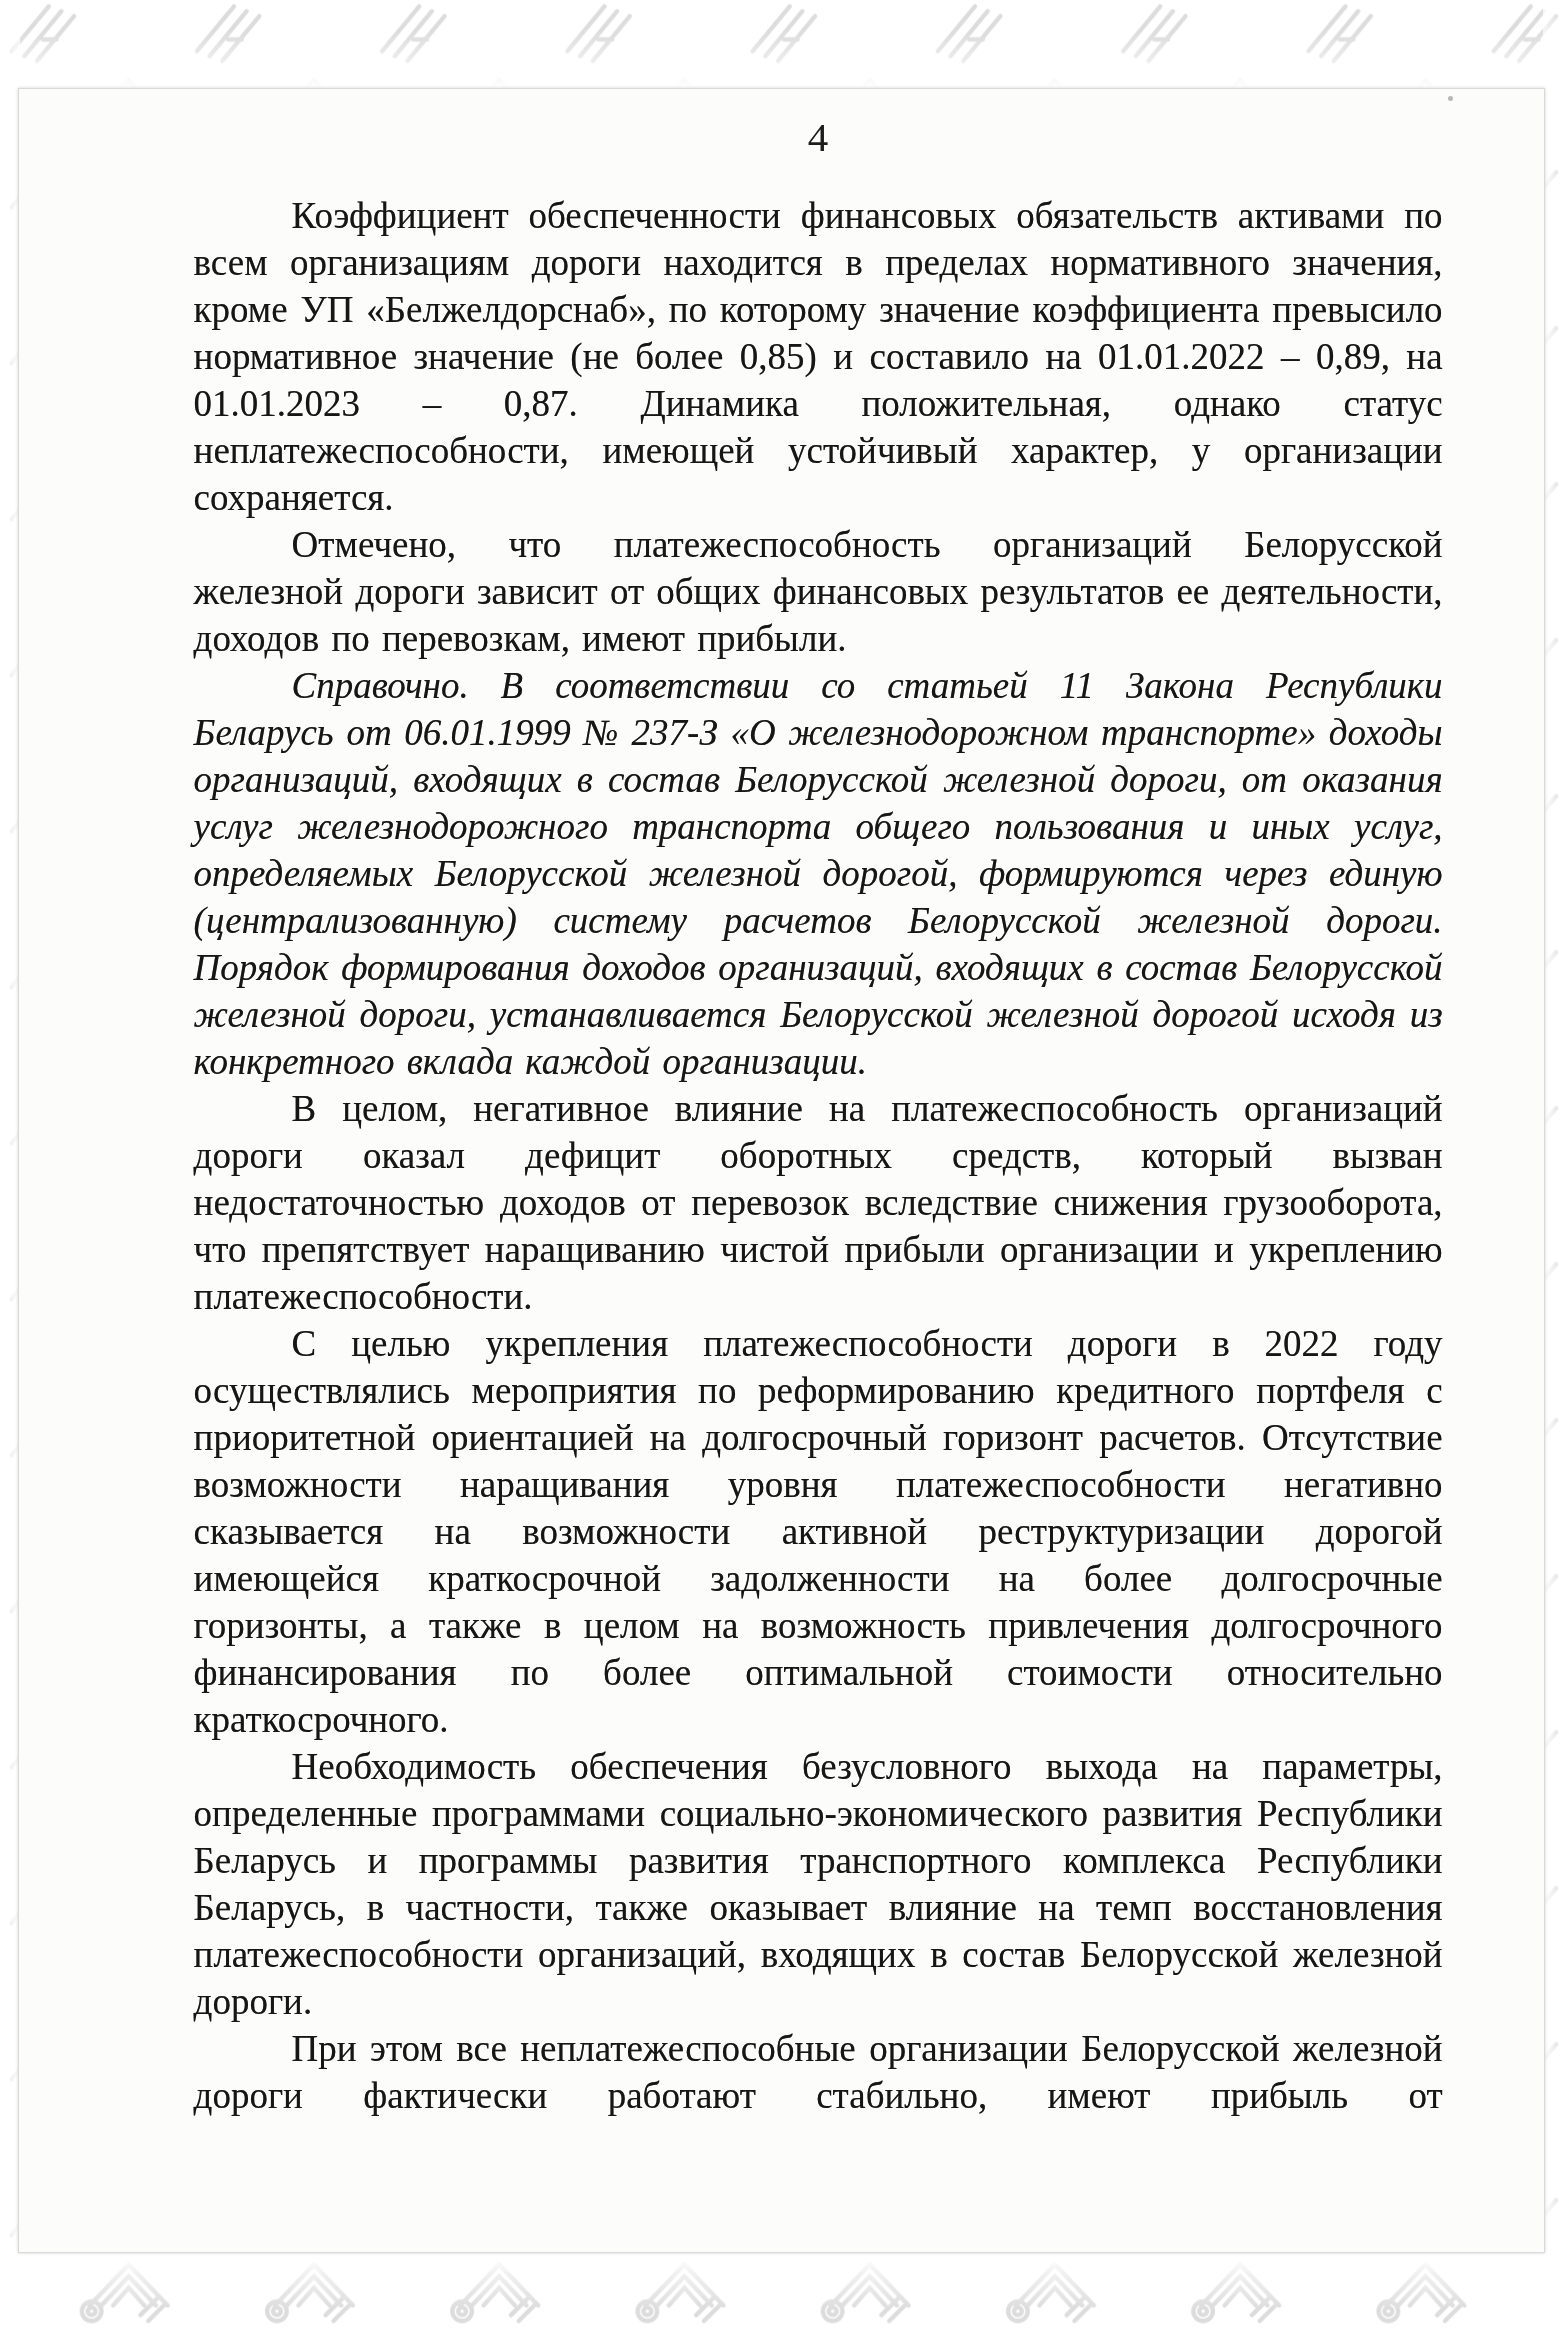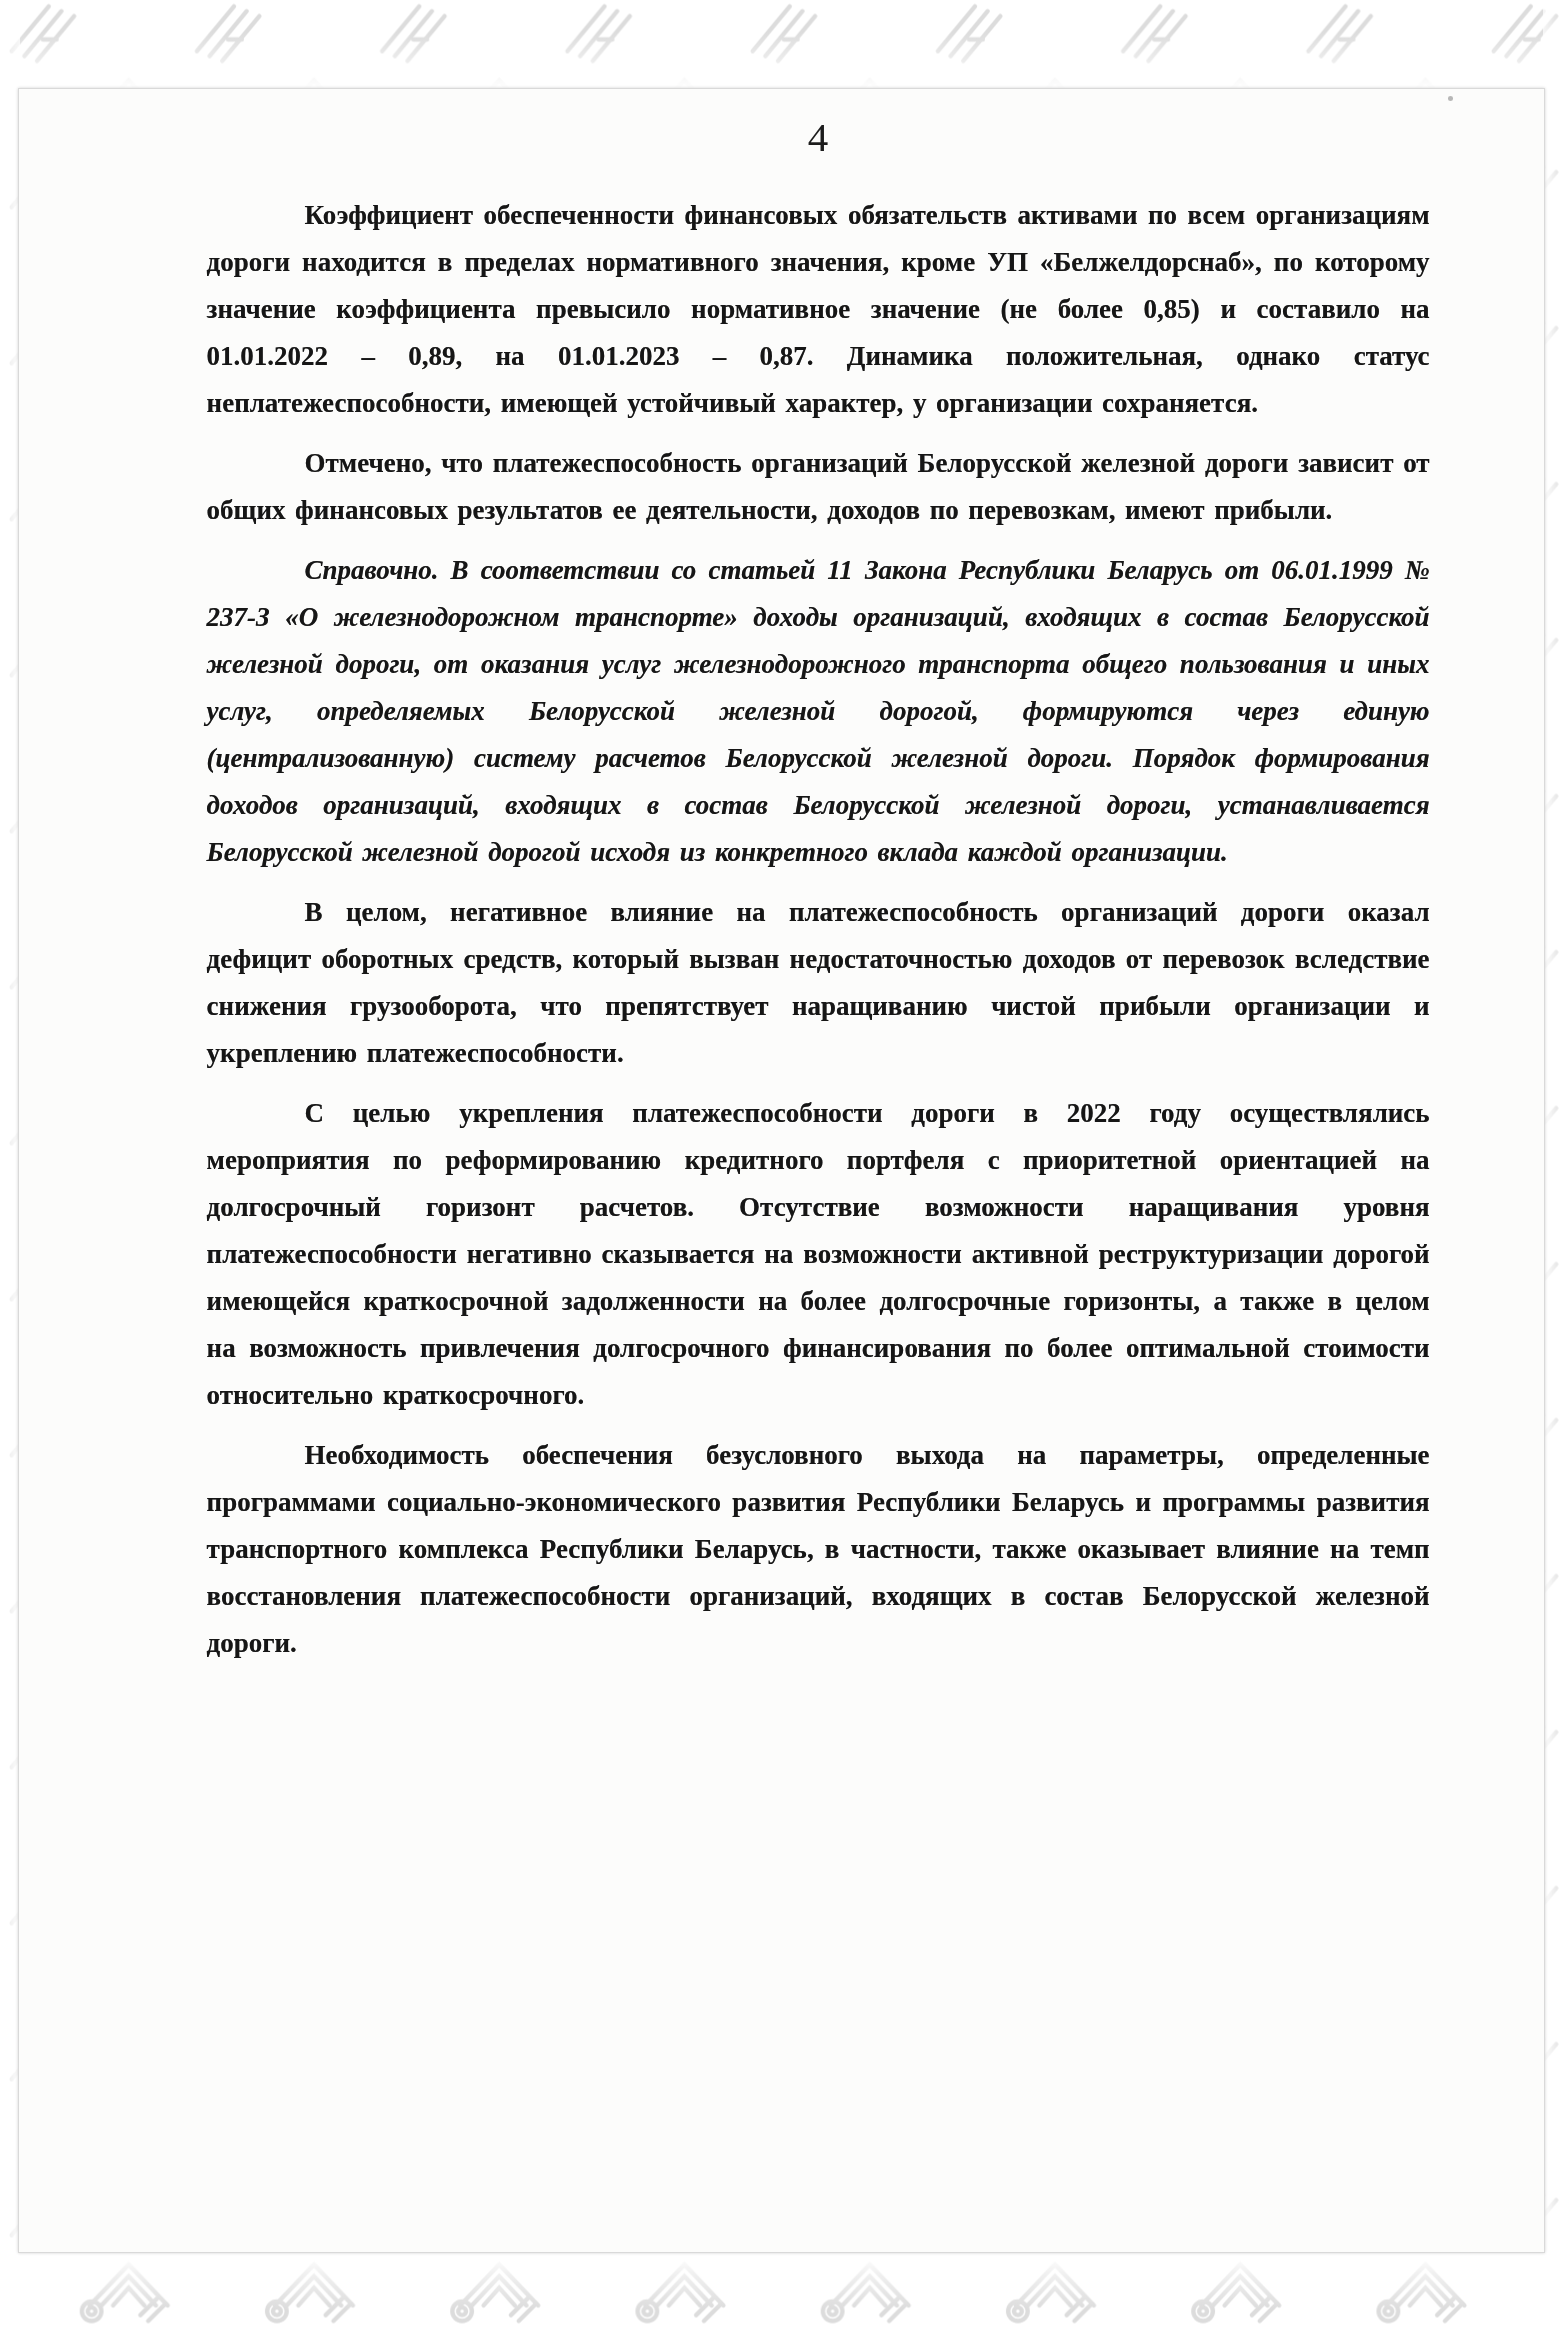--- a/index.html
+++ b/index.html
@@ -40,29 +40,28 @@
   }
 
   .page-number{
     text-align:center;
     font-size:41px;line-height:47px;
     color:#1c1c1c;
     margin:0 0 31px 0;
   }
 
   .para{
-    margin:13px;
-    font-size:27px;
+    margin:0;
+    font-size:37px;
     line-height:47px;
     color:#161616;
     text-align:justify;
     text-indent:98px;
     word-spacing:2.9px;
     text-shadow:0 0 0.5px rgba(20,20,20,0.55);
-    font-weight:bold;
   }
   .para.italic{font-style:italic;}
   .para.force-last{text-align-last:justify;}
 
   .speck{
     position:absolute;left:1429px;top:6.8px;width:5.9px;height:4.9px;
     background:#9a9a9a;border-radius:50%;opacity:0.7;
   }
 </style>
 </head>
@@ -110,16 +109,17 @@
     <p class="para">Отмечено, что платежеспособность организаций Белорусской железной дороги зависит от общих финансовых результатов ее деятельности, доходов по перевозкам, имеют прибыли.</p>
 
     <p class="para italic">Справочно. В соответствии со статьей 11 Закона Республики Беларусь от 06.01.1999 № 237-З «О железнодорожном транспорте» доходы организаций, входящих в состав Белорусской железной дороги, от оказания услуг железнодорожного транспорта общего пользования и иных услуг, определяемых Белорусской железной дорогой, формируются через единую (централизованную) систему расчетов Белорусской железной дороги. Порядок формирования доходов организаций, входящих в состав Белорусской железной дороги, устанавливается Белорусской железной дорогой исходя из конкретного вклада каждой организации.</p>
 
     <p class="para">В целом, негативное влияние на платежеспособность организаций дороги оказал дефицит оборотных средств, который вызван недостаточностью доходов от перевозок вследствие снижения грузооборота, что препятствует наращиванию чистой прибыли организации и укреплению платежеспособности.</p>
 
     <p class="para">С целью укрепления платежеспособности дороги в 2022 году осуществлялись мероприятия по реформированию кредитного портфеля с приоритетной ориентацией на долгосрочный горизонт расчетов. Отсутствие возможности наращивания уровня платежеспособности негативно сказывается на возможности активной реструктуризации дорогой имеющейся краткосрочной задолженности на более долгосрочные горизонты, а также в целом на возможность привлечения долгосрочного финансирования по более оптимальной стоимости относительно краткосрочного.</p>
 
     <p class="para">Необходимость обеспечения безусловного выхода на параметры, определенные программами социально-экономического развития Республики Беларусь и программы развития транспортного комплекса Республики Беларусь, в частности, также оказывает влияние на темп восстановления платежеспособности организаций, входящих в состав Белорусской железной дороги.</p>
 
+    <p class="para force-last">При этом все неплатежеспособные организации Белорусской железной дороги фактически работают стабильно, имеют прибыль от</p>
   </div>
 
 </div>
 
 
 </body></html>

